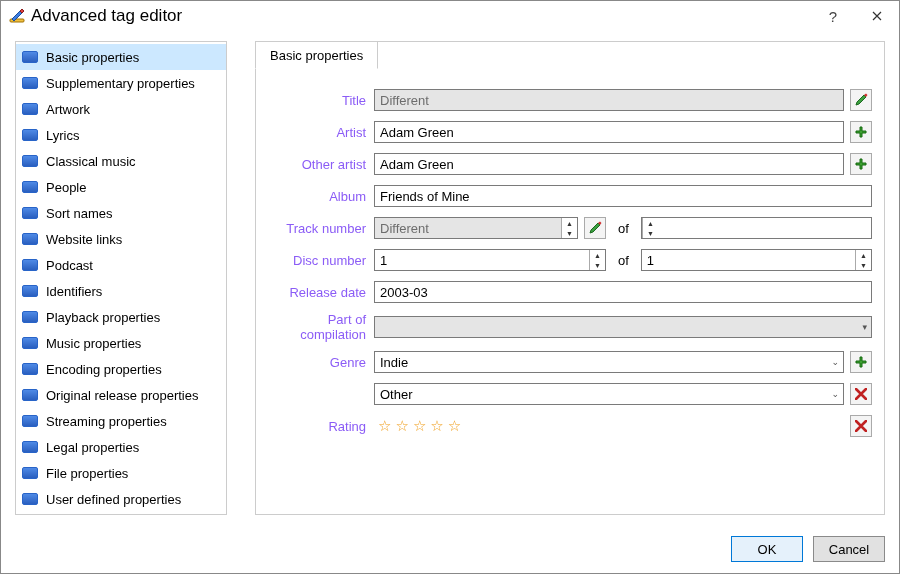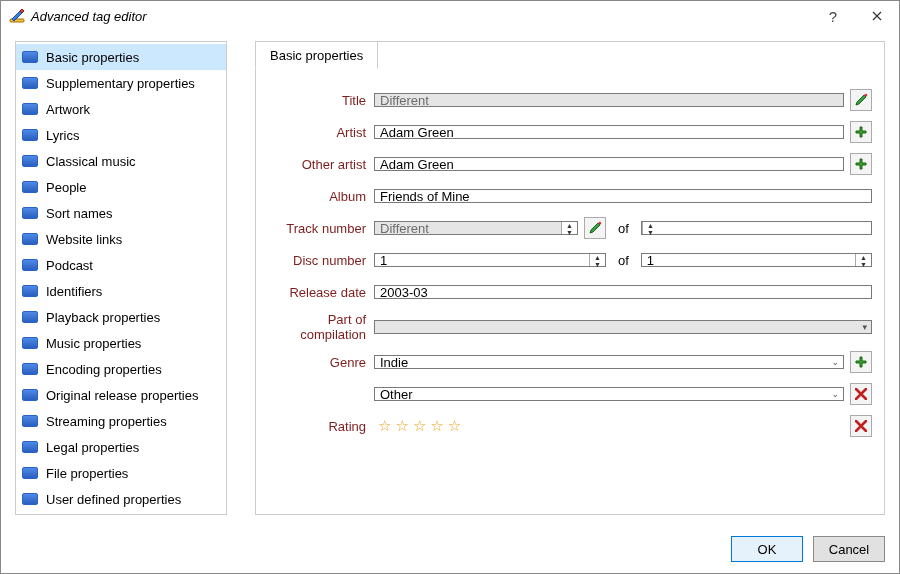--- a/index.html
+++ b/index.html
@@ -22,21 +22,21 @@
     background: #fff;
   }
   .titlebar {
     height: 30px;
     display: flex;
     align-items: center;
     padding: 0 0 0 8px;
     background: #fff;
   }
   .titlebar .app-icon { width: 16px; height: 16px; margin-right: 6px; }
-  .titlebar .title { flex: 1; font-size: 13px; font-style: italic; }
+  .titlebar .title { flex: 1; font-size: 17px; }
   .titlebar .win-btn {
     width: 44px; height: 30px;
     display: flex; align-items: center; justify-content: center;
     font-size: 14px; color: #333;
     cursor: pointer;
   }
   .titlebar .win-btn.help { font-size: 15px; color:#444; }
   .content {
     flex: 1;
     display: flex;
@@ -100,30 +100,30 @@
   .row {
     display: flex;
     align-items: center;
     margin-bottom: 8px;
     min-height: 24px;
   }
   .lbl {
     width: 106px;
     text-align: right;
     padding-right: 8px;
-    color: #7f1d1d;
+    color: #8b5cf6;
   }
   .fld {
     flex: 1;
     display: flex;
     align-items: center;
     gap: 6px;
   }
   input[type=text], .combo, .spin {
-    height: 14px;
+    height: 22px;
     border: 1px solid #7a7a7a;
     padding: 0 5px;
     font: inherit;
     background: #fff;
   }
   input[type=text].diff {
     background: #e5e5e5;
     color: #6d6d6d;
   }
   .grow { flex: 1; }

